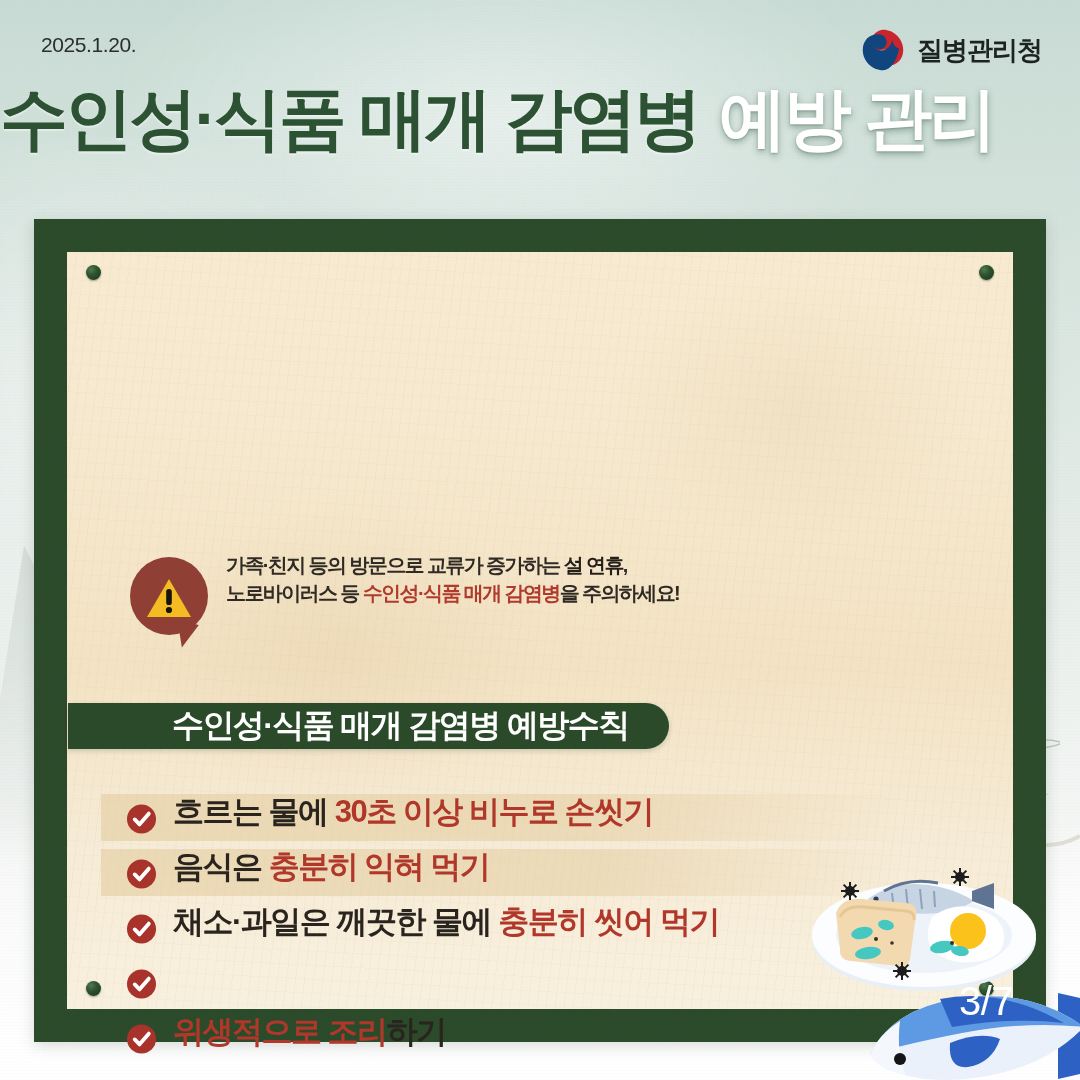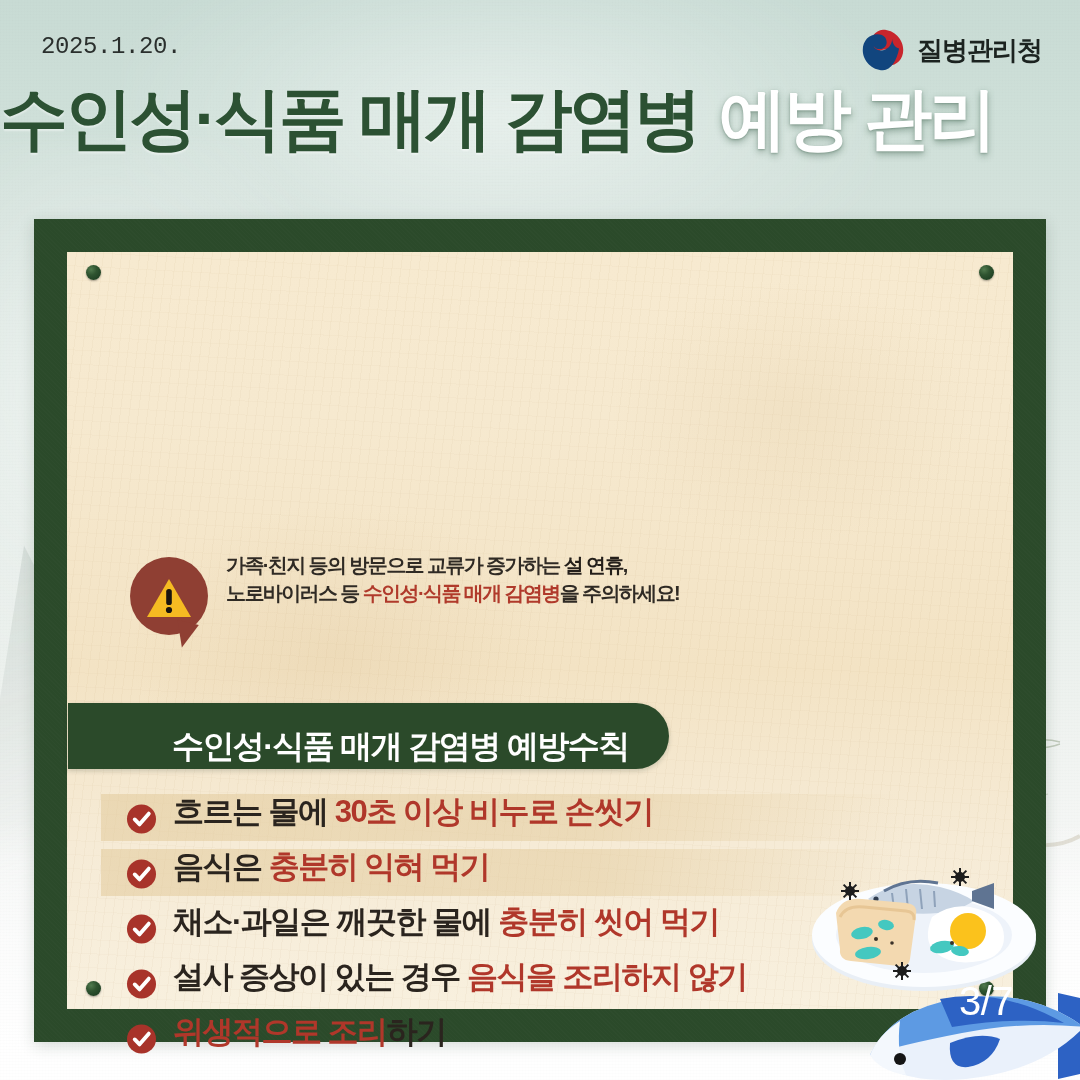--- a/index.html
+++ b/index.html
@@ -82,24 +82,24 @@
     background-image:
       repeating-linear-gradient(0deg, rgba(120,130,125,0.05) 0px, rgba(120,130,125,0.05) 1px, rgba(255,255,255,0) 1px, rgba(255,255,255,0) 3px),
       repeating-linear-gradient(90deg, rgba(120,130,125,0.04) 0px, rgba(120,130,125,0.04) 1px, rgba(255,255,255,0) 1px, rgba(255,255,255,0) 3px);
     pointer-events: none;
   }
 
   
   .date-label {
     position: absolute;
     left: 41px; top: 33px;
-    font-size: 24px;
+    font-size: 21px;
     letter-spacing: -0.4px;
     color: #2a2f2d;
-    font-family: Liberation Mono, monospace;
+    font-family: Liberation Sans, sans-serif;
   }
 
   .logo-wrap {
     position: absolute;
     right: 38px; top: 27px;
     display: flex;
     align-items: center;
     gap: 11px;
   }
   .logo-mark { width: 46px; height: 46px; display: block; }
@@ -227,24 +227,24 @@
     letter-spacing: -1.6px;
     white-space: nowrap;
   }
   .callout-text .hl-dark { color: #241f1a; font-weight: bold; }
   .callout-text .hl-red { color: #b03a2b; font-weight: bold; }
 
   
   .ribbon {
     position: absolute;
     left: 34px; top: 484px;
-    height: 66px;
+    height: 46px;
     padding: 0 40px 0 104px;
     display: flex;
-    align-items: flex-end;
+    align-items: center;
     background: #2b4a2a;
     border-top-right-radius: 34px;
     border-bottom-right-radius: 34px;
     box-shadow: 0 2px 5px rgba(40,60,45,0.2);
   }
   .ribbon-text {
     color: #ffffff;
     font-size: 32px;
     font-weight: bold;
     letter-spacing: -1.6px;
@@ -421,23 +421,20 @@
         <div class="rule-text">
           <span>채소·과일은 깨끗한 물에 </span><span class="em">충분히 씻어 먹기</span><span></span>
         </div>
       </div>
 
       <div class="rule">
         <svg class="check" viewBox="0 0 32 32" aria-hidden="true">
           <circle cx="16" cy="16" r="15" fill="#a8332a"></circle>
           <path d="M9 16.5 L14 21.5 L23.5 10.5" stroke="#ffffff" stroke-width="4" fill="none" stroke-linecap="round" stroke-linejoin="round"></path>
         </svg>
-        <div class="rule-text">
-          <span>설사 증상이 있는 경우 </span><span class="em">음식을 조리하지 않기</span><span></span>
-        </div>
       </div>
 
 
       <div class="rule">
         <svg class="check" viewBox="0 0 32 32" aria-hidden="true">
           <circle cx="16" cy="16" r="15" fill="#a8332a"></circle>
           <path d="M9 16.5 L14 21.5 L23.5 10.5" stroke="#ffffff" stroke-width="4" fill="none" stroke-linecap="round" stroke-linejoin="round"></path>
         </svg>
         <div class="rule-text">
           <span></span><span class="em">위생적으로 조리</span><span>하기</span>

